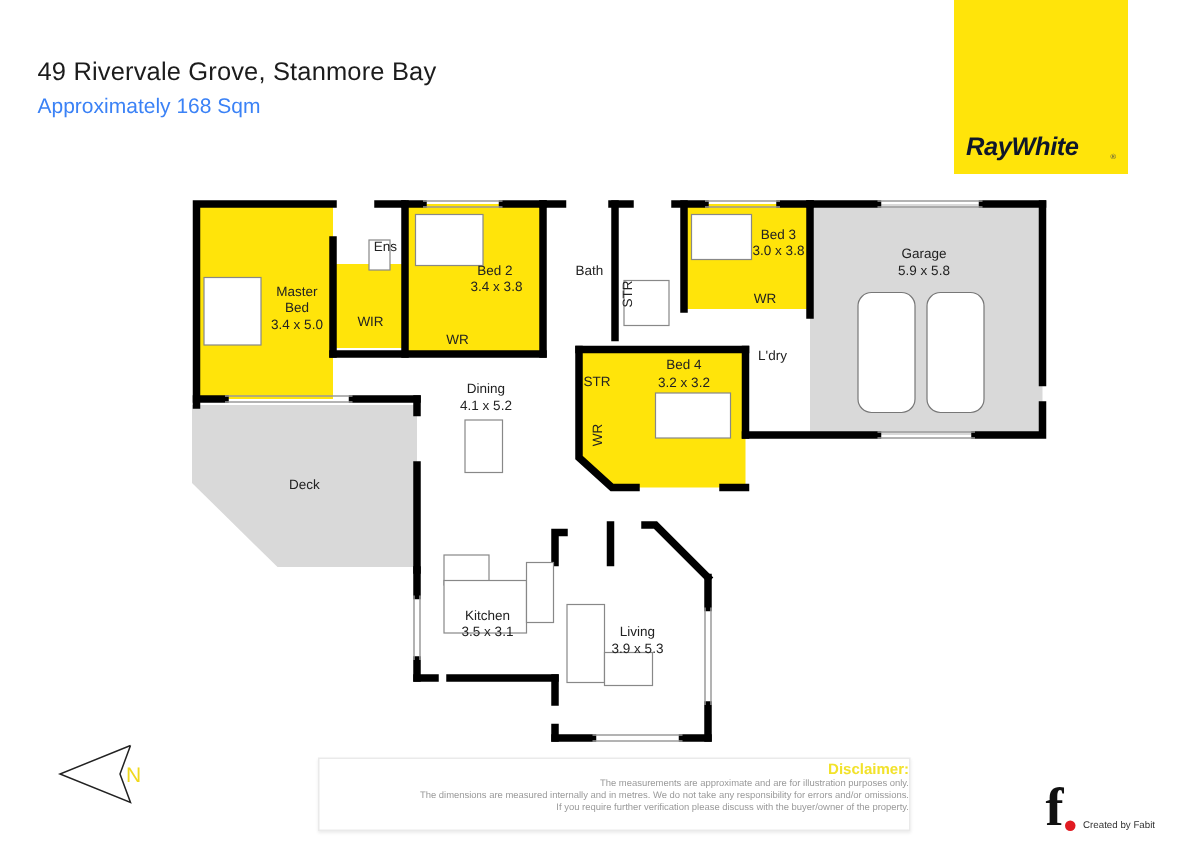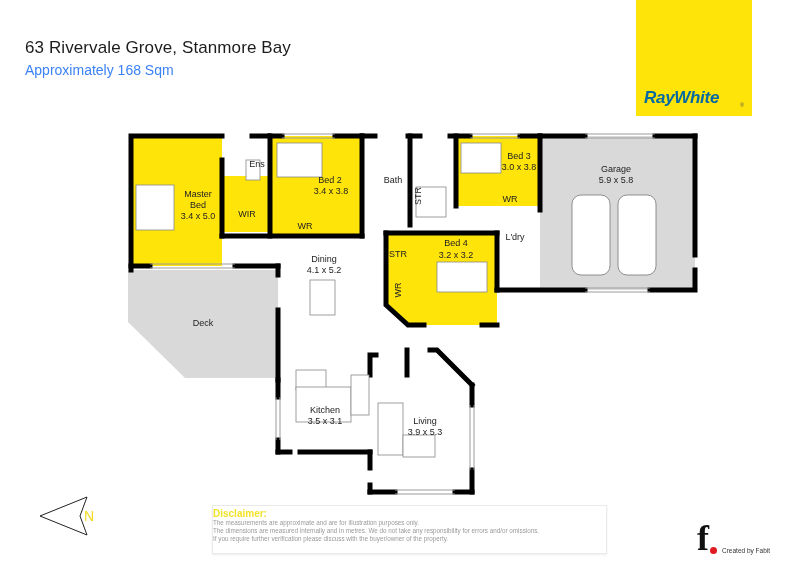--- a/index.html
+++ b/index.html
@@ -1,36 +1,36 @@
 <!DOCTYPE html>
 <html><head>
 <meta charset="utf-8">
 <style>
   html, body { margin: 0; padding: 0; background: #ffffff; }
   body { width: 800px; height: 566px; position: relative; overflow: hidden; font-family: "Liberation Sans", "DejaVu Sans", sans-serif; }
   .title { position: absolute; left: 25px; top: 38px; font-size: 17px; color: #1c1c1c; letter-spacing: 0.1px; }
   .subtitle { position: absolute; left: 25px; top: 62px; font-size: 14px; color: #3b82f6; }
   .logo { position: absolute; left: 636px; top: 0; width: 116px; height: 116px; background: #ffe40a; }
-  .logo-text { position: absolute; left: 8px; bottom: 8px; font-size: 17px; font-weight: bold; font-style: italic; color: #0369a1; letter-spacing: -0.3px; }
+  .logo-text { position: absolute; left: 8px; bottom: 8px; font-size: 17px; font-weight: bold; font-style: italic; color: #0f172a; letter-spacing: -0.3px; }
   .logo-reg { position: absolute; right: 8px; bottom: 8px; font-size: 5px; color: #4a4a4a; }
   svg.plan { position: absolute; left: 0; top: 0; }
   .lbl { font-family: "Liberation Sans", "DejaVu Sans", sans-serif; font-size: 9px; fill: #222; }
-  .disclaimer { position: absolute; left: 212px; top: 505px; width: 393px; height: 47px; border: 1px solid #eaeaea; background: #fff; box-shadow: 0 1px 2px rgba(0,0,0,0.08); text-align: left; }
+  .disclaimer { position: absolute; left: 212px; top: 505px; width: 393px; height: 47px; border: 1px solid #eaeaea; background: #fff; box-shadow: 0 1px 2px rgba(0,0,0,0.08); text-align: right; }
   .disc-title { font-size: 10px; font-weight: bold; color: #f2e22a; margin-top: 2px; line-height: 11px; }
   .disc-line { font-size: 6.3px; color: #9a9a9a; line-height: 8px; white-space: nowrap; }
   .fabit { position: absolute; left: 697px; top: 520px; }
   .fabit-f { position: absolute; left: 0; top: 0; font-family: "Liberation Serif", "DejaVu Serif", serif; font-size: 36px; font-weight: bold; color: #111; line-height: 36px; }
   .fabit-dot { position: absolute; left: 13px; top: 27px; width: 7px; height: 7px; background: #e11b22; border-radius: 50%; }
   .fabit-text { position: absolute; left: 25px; top: 27px; font-size: 6.5px; color: #333; white-space: nowrap; }
   .compass-n { position: absolute; left: 84px; top: 508px; font-size: 14px; color: #f0d91e; }
 </style>
 </head>
 <body>
 
-<div class="title">63 Rivervale Grove, Stanmore Bay</div>
+<div class="title">49 Rivervale Grove, Stanmore Bay</div>
 <div class="subtitle">Approximately 168 Sqm</div>
 
 <div class="logo">
   <span class="logo-text">RayWhite</span>
   <span class="logo-reg">®</span>
 </div>
 
 <svg class="plan" width="800" height="566" viewBox="0 0 800 566">
 
   <g fill="#ffe40a">

